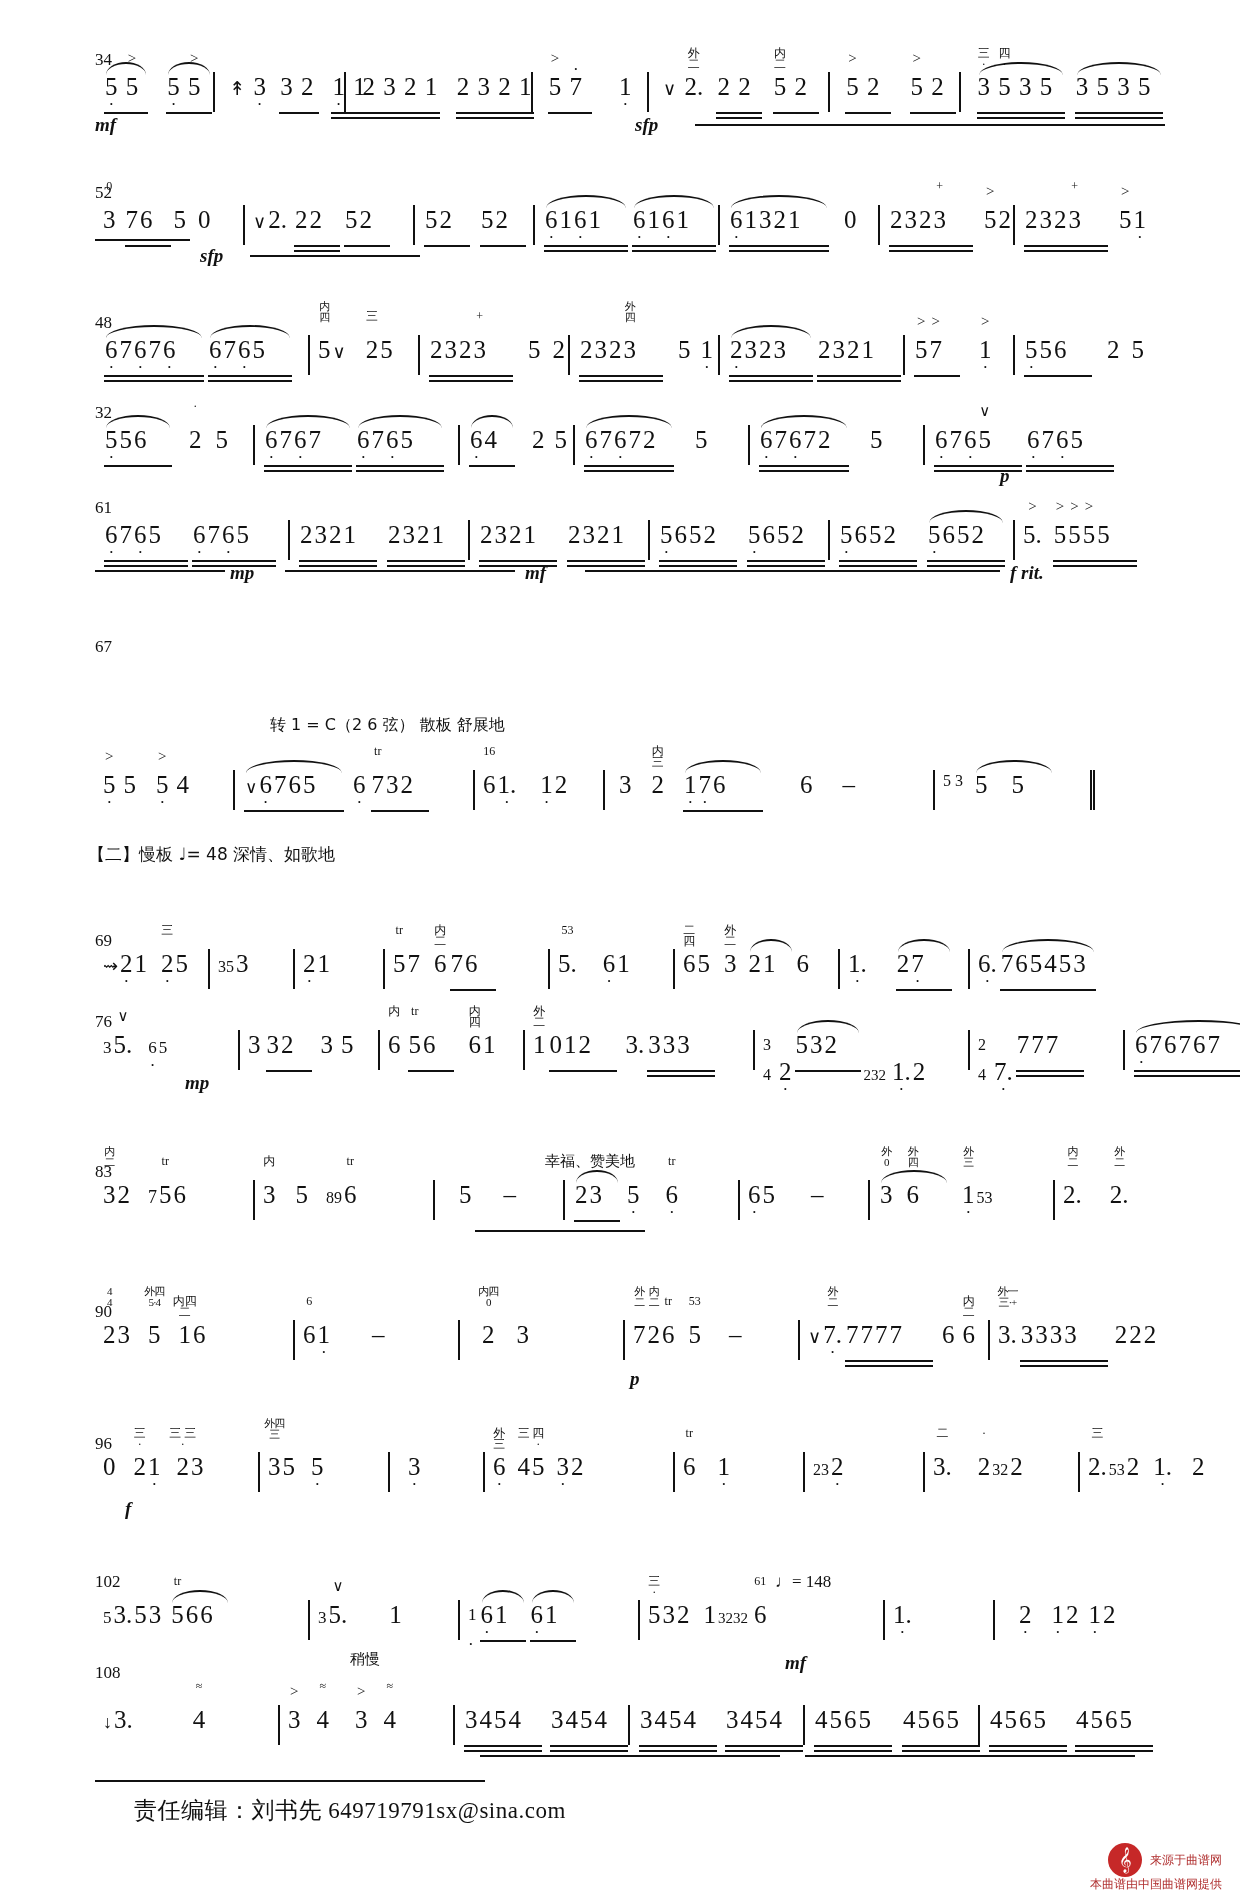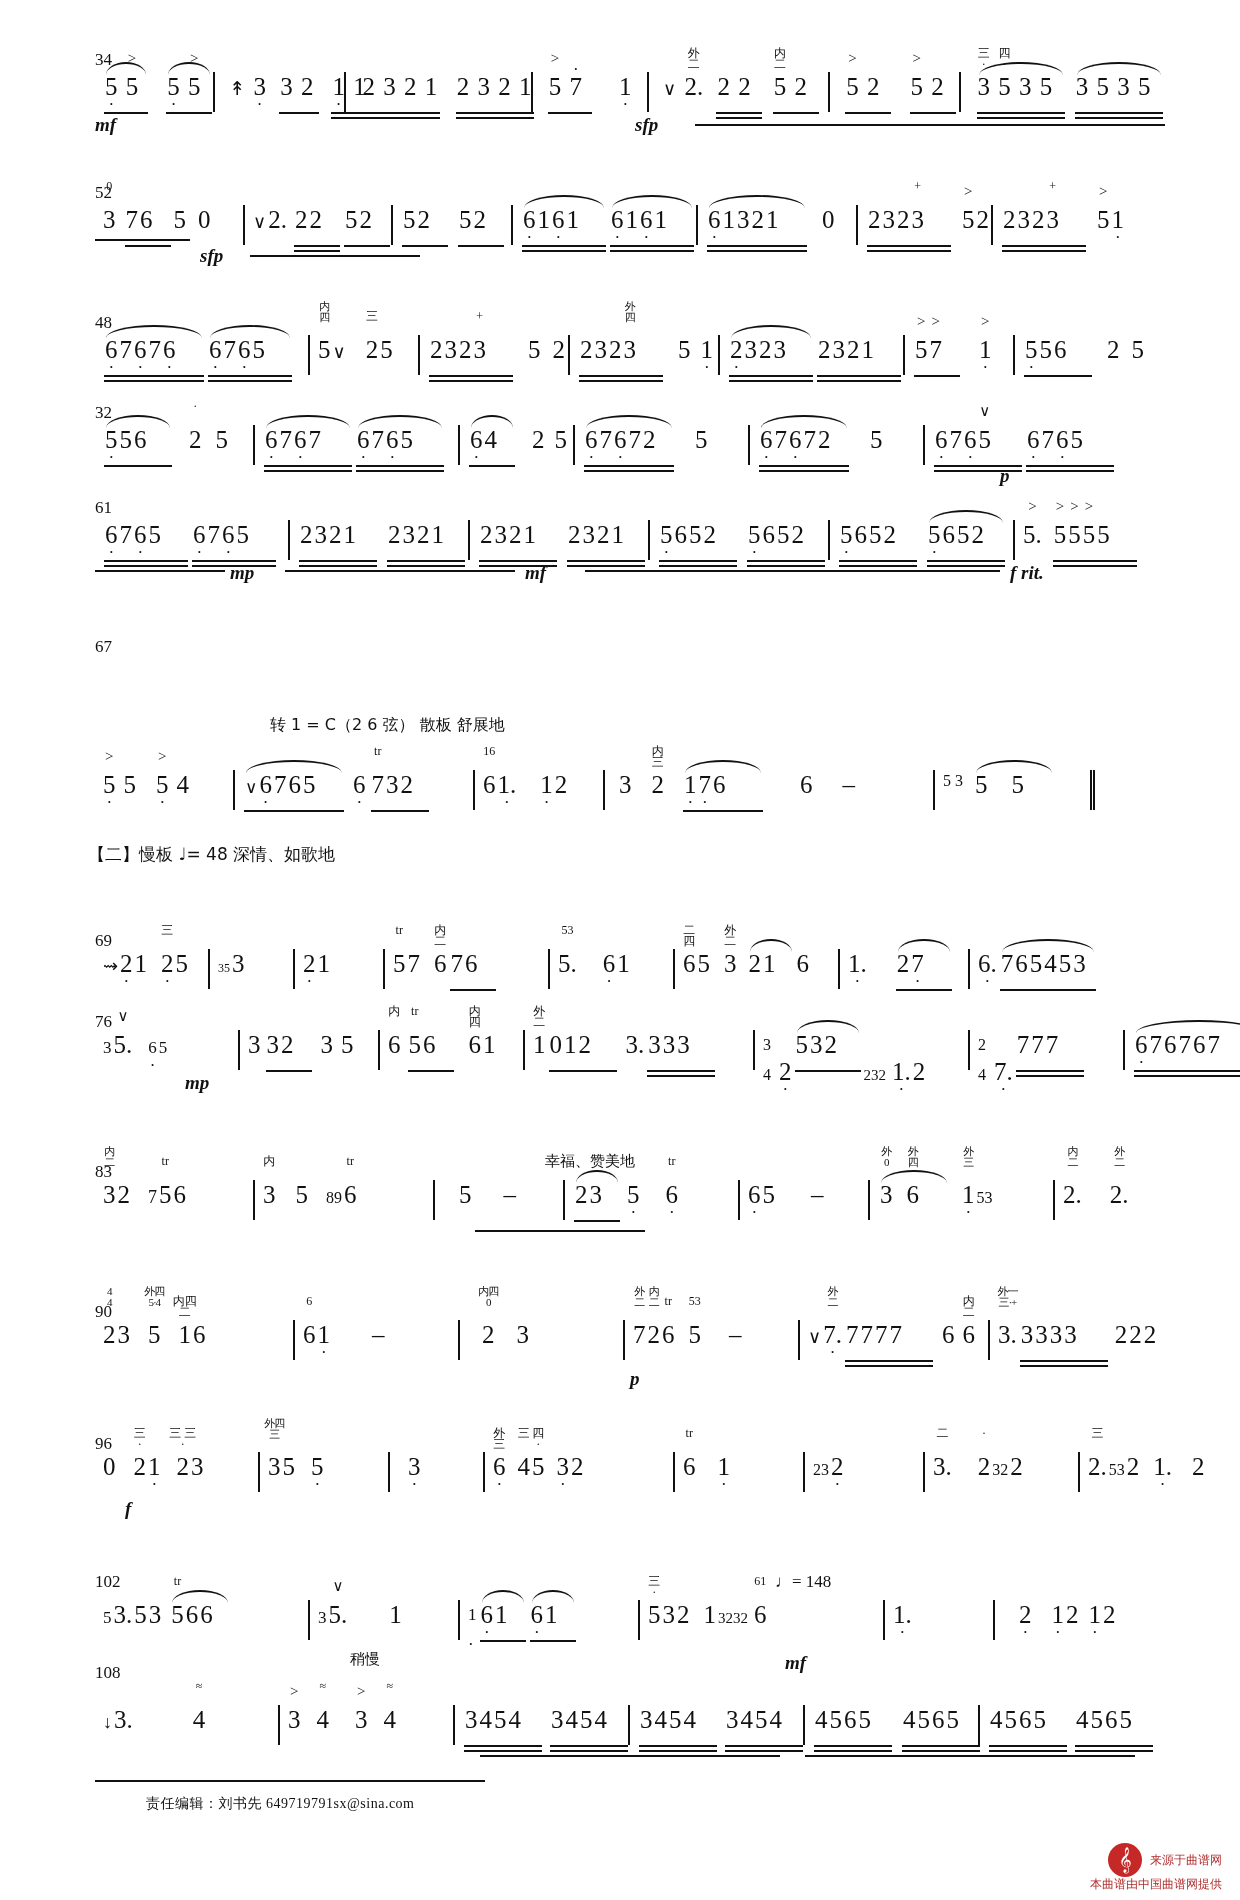--- a/index.html
+++ b/index.html
@@ -108,22 +108,22 @@
     font-family:"Liberation Serif",serif;
   }
   .sec-head{
     position:absolute;font-size:17px;white-space:nowrap;
     font-family:"DejaVu Sans",sans-serif;
   }
   .footrule{
     position:absolute;left:95px;top:1780px;width:390px;border-top:2px solid #111;
   }
   .foot{
-    position:absolute;left:146px;top:1795px;
-    font-family:"Liberation Serif",serif;font-size:14px;letter-spacing:0.5px;
+    position:absolute;left:134px;top:1795px;
+    font-family:"Liberation Serif",serif;font-size:23px;letter-spacing:0.5px;
   }
   .wm{
     position:absolute;right:18px;bottom:8px;text-align:right;
     font-family:"DejaVu Sans",sans-serif;font-size:12px;color:#b03030;
     line-height:15px;
   }
   .wm .logo{
     display:inline-block;width:34px;height:34px;border-radius:50%;
     background:#c62828;color:#fff;text-align:center;line-height:34px;font-size:22px;
     vertical-align:middle;margin-right:4px;
@@ -251,21 +251,21 @@
       <span class="meas" style="width:150px;">
         <span class="note">3<span class="tri">0</span></span>
         <span class="grp" style="width:46px;margin-left:8px;">
           <span class="note">7</span>
           <span class="note">6</span>
           <span class="beam"></span>
         </span>
         <span class="note">5</span>
         <span class="note" style="margin-left:10px;">0</span>
       </span>
-      <span class="meas" style="width:148px;">
+      <span class="meas" style="width:170px;">
         <span class="note" style="font-size:18px;">∨</span>
         <span class="note">2.</span>
         <span class="grp" style="width:46px;margin-left:6px;">
           <span class="note">2</span>
           <span class="note">2</span>
           <span class="beam"></span>
           <span class="beam2"></span>
         </span>
         <span class="grp" style="width:46px;">
           <span class="note">5</span>
@@ -714,21 +714,21 @@
     <span class="barnum" style="top:-18px;">69</span>
     <div class="staffline">
       <span class="meas" style="width:115px;">
         <span class="note" style="font-size:18px;">⇝</span>
         <span class="note">2<span class="dn">·</span></span>
         <span class="note">1</span>
         <span class="note" style="margin-left:12px;">2<span class="dn">·</span><span class="tri">三</span></span>
         <span class="note">5</span>
       </span>
       <span class="meas" style="width:85px;">
-        <span class="note small" style="font-size:12px;">35</span>
+        <span class="note small" style="font-size:16px;">35</span>
         <span class="note">3</span>
       </span>
       <span class="meas" style="width:90px;">
         <span class="note">2<span class="dn">·</span></span>
         <span class="note">1</span>
       </span>
       <span class="meas" style="width:165px;">
         <span class="note">5<span class="tri">tr</span></span>
         <span class="note">7</span>
         <span class="note" style="margin-left:12px;">6<span class="tri">内<br>二</span></span>

